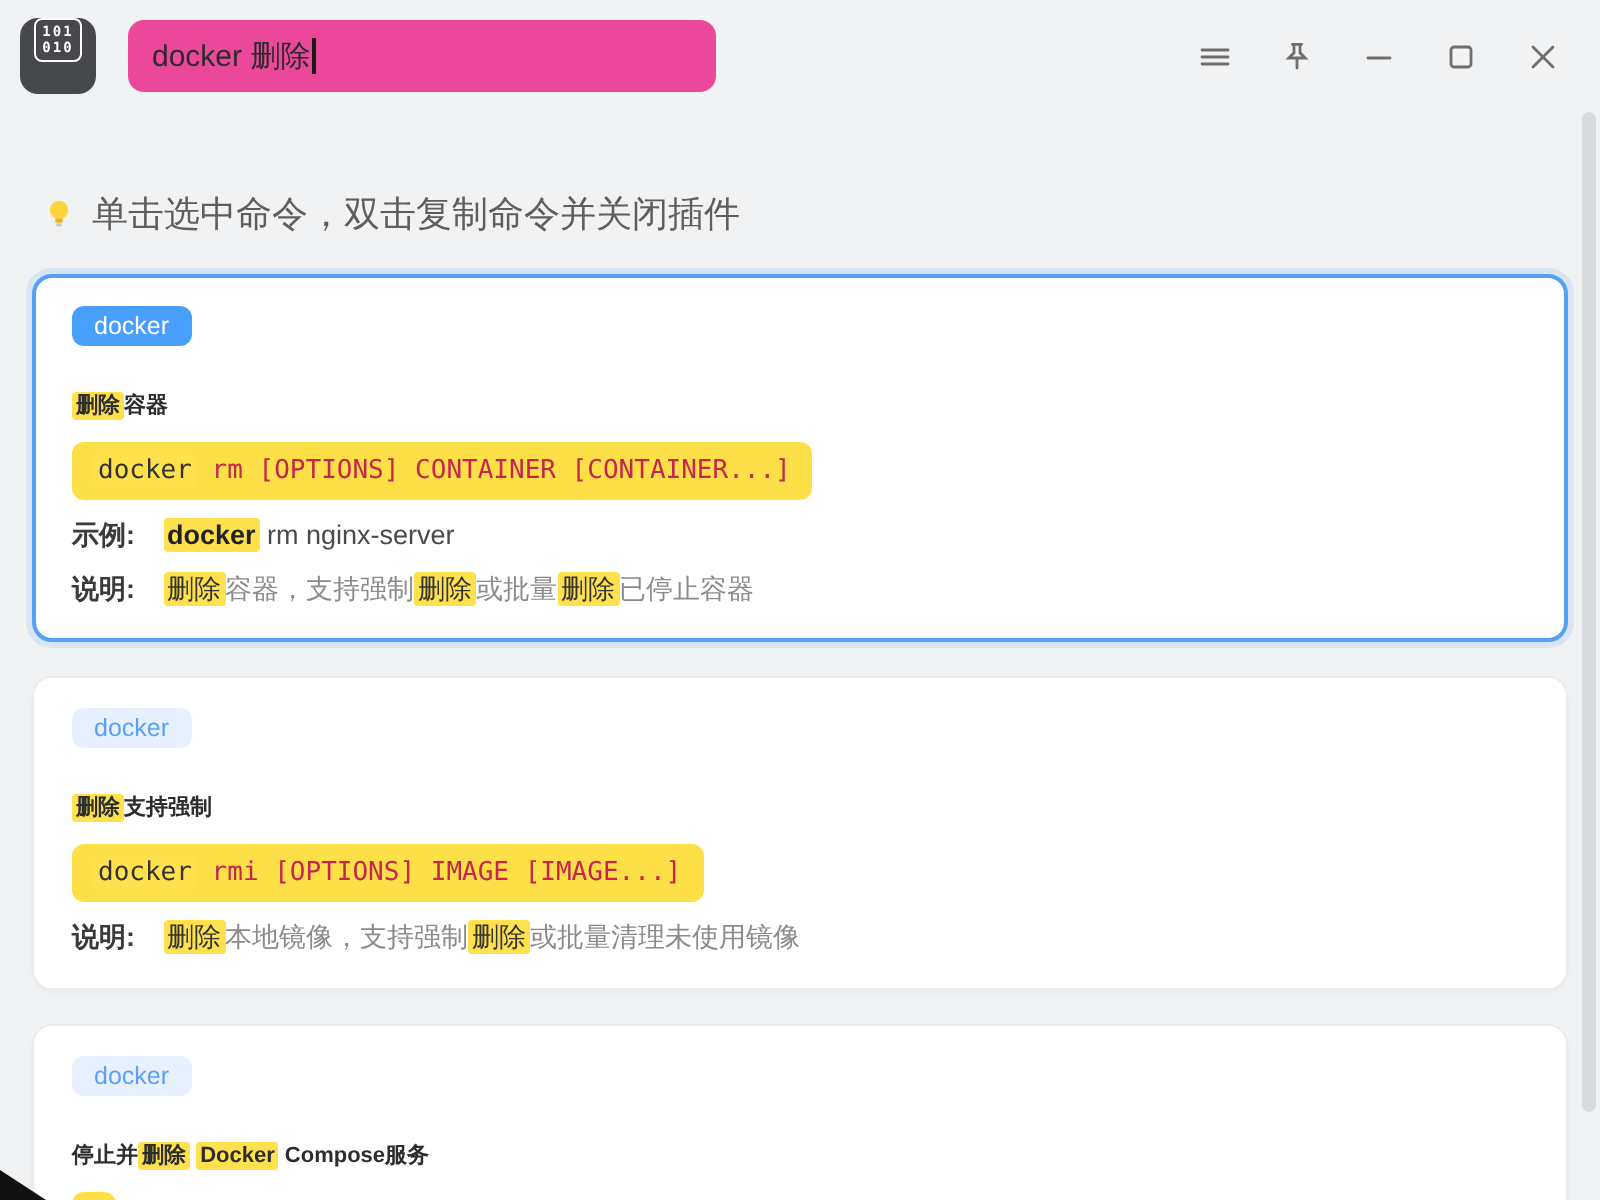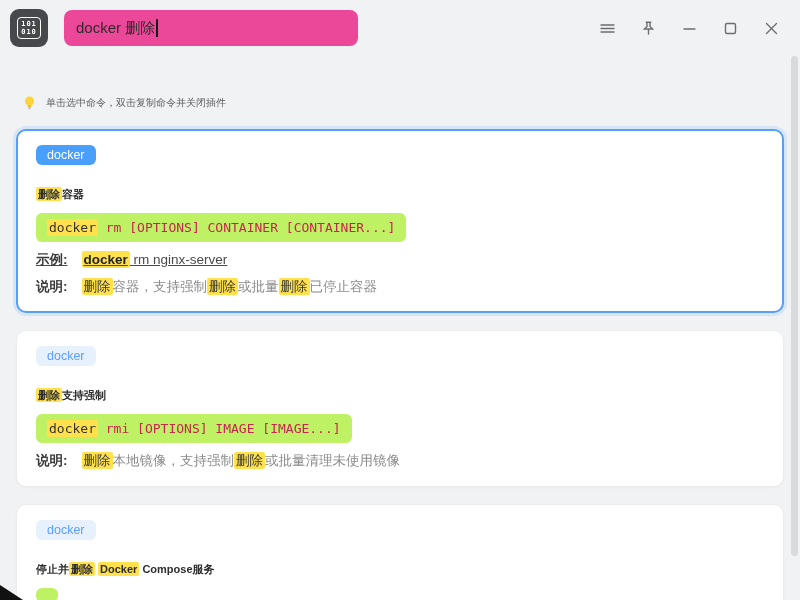--- a/index.html
+++ b/index.html
@@ -6,66 +6,66 @@
   html,body { width:800px; height:600px; overflow:hidden; }
   body {
     background:#f1f2f4;
     font-family:"Liberation Sans", sans-serif;
     position:relative;
   }
   
   .topbar { height:56px; display:flex; align-items:center; padding:0 20px 0 10px; }
   .logo {
     width:38px; height:38px; background:#47484b; border-radius:9px;
-    display:flex; align-items:center; justify-content:center; flex:none;
+    display:flex; align-items:flex-start; justify-content:center; flex:none;
   }
   .logo-inner {
     border:1.5px solid #fff; border-radius:4px; padding:2px 3px;
     font-family:"DejaVu Sans Mono", monospace; font-weight:bold;
     font-size:7px; line-height:8px; color:#fff; text-align:center; letter-spacing:1px;
   }
   .search {
     margin-left:16px; width:294px; height:36px; background:#ec4899;
     border-radius:8px; display:flex; align-items:center; padding:0 12px;
     font-size:15px; color:#2b2b2b;
   }
   .caret { width:1.5px; height:18px; background:#1a1a1a; margin-left:1px; }
   .controls { margin-left:auto; display:flex; align-items:center; gap:23px; }
   .ctl { width:18px; height:18px; display:flex; align-items:center; justify-content:center; cursor:default; background:none; border:none; }
   .ctl svg { stroke:#6e6e6e; fill:none; stroke-width:1.4; stroke-linecap:round; }
   
   .content { padding:0 16px; }
-  .tip { margin:39px 6px 18px; display:flex; align-items:center; gap:9px; color:#5e5e5e; font-size:10px; }
+  .tip { margin:39px 6px 18px; display:flex; align-items:center; gap:9px; color:#5e5e5e; font-size:18px; }
   .card {
     background:#fff; border-radius:10px; border:1px solid #ececee;
     box-shadow:0 1px 2px rgba(0,0,0,.03);
     padding:15px 19px 16px; margin-bottom:17px;
   }
   .card.selected {
     border:2px solid #57a0f8;
     box-shadow:0 0 0 3px rgba(87,160,248,.16);
     padding:14px 18px 15px;
   }
   .badge {
     display:inline-block; font-size:12.5px; padding:3px 11px; border-radius:6px;
     background:#e7f1fe; color:#5aa0f6;
   }
   .card.selected .badge { background:#49a0fc; color:#fff; }
   .title { margin-top:22px; font-size:11px; font-weight:bold; color:#2d2d2d; }
   .hl { background:#ffe14e; border-radius:2px; padding:1px 2px; }
   .title .hl { color:#2d2d2d; }
   .code {
-    display:inline-block; margin-top:11px; background:#bef264; border-radius:6px;
+    display:inline-block; margin-top:11px; background:#fde047; border-radius:6px;
     padding:7px 11px; font-family:"DejaVu Sans Mono", monospace;
     font-size:13px; color:#c7254e; white-space:pre;
   }
   .code .hl { color:#333; }
   .row { margin-top:9px; font-size:13.5px; color:#8b8b8b; }
   .row .label { font-weight:bold; color:#3a3a3a; margin-right:14px; }
-  .row.example { color:#4a4a4a;text-decoration:underline; }
+  .row.example { color:#4a4a4a; }
   .row.example .hl { font-weight:bold; color:#222; }
   .row.desc .hl { color:#333; }
   
   .scrollbar {
     position:absolute; right:2px; top:56px; width:7px; height:500px;
     background:#d9dadc; border-radius:4px;
   }
   .cursor { position:absolute; left:0; bottom:0; width:24px; height:18px; }
 </style>
 </head>

